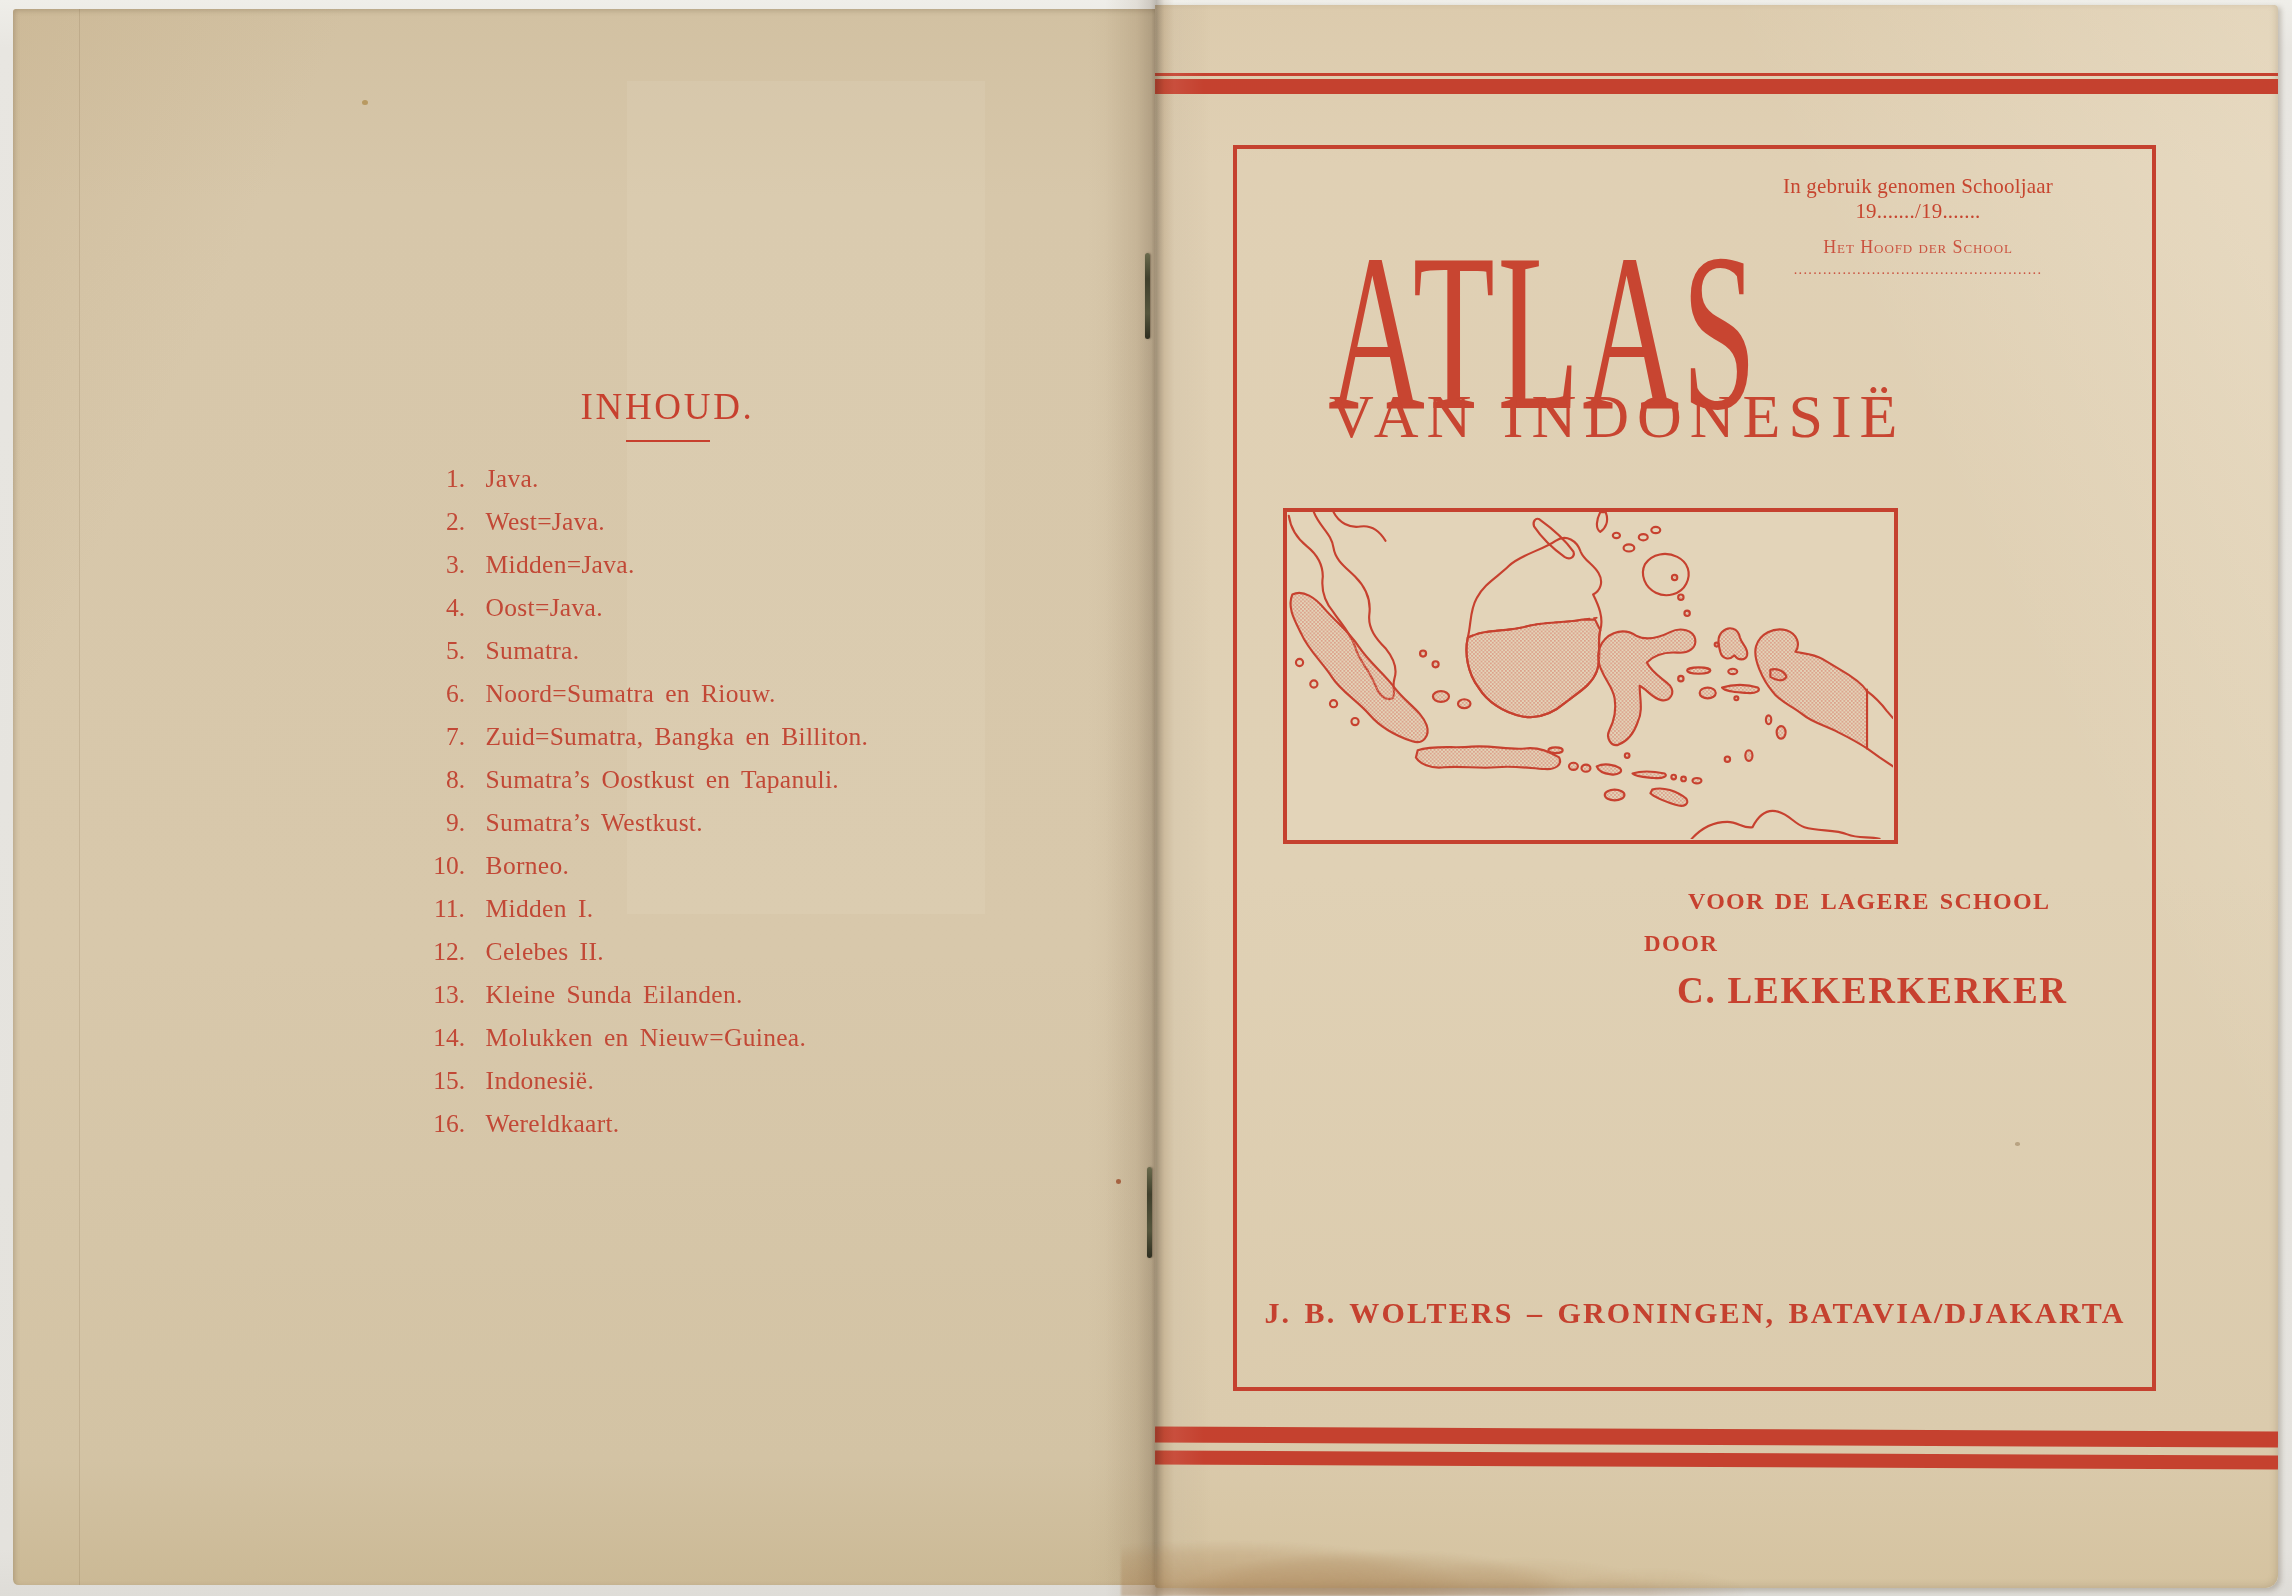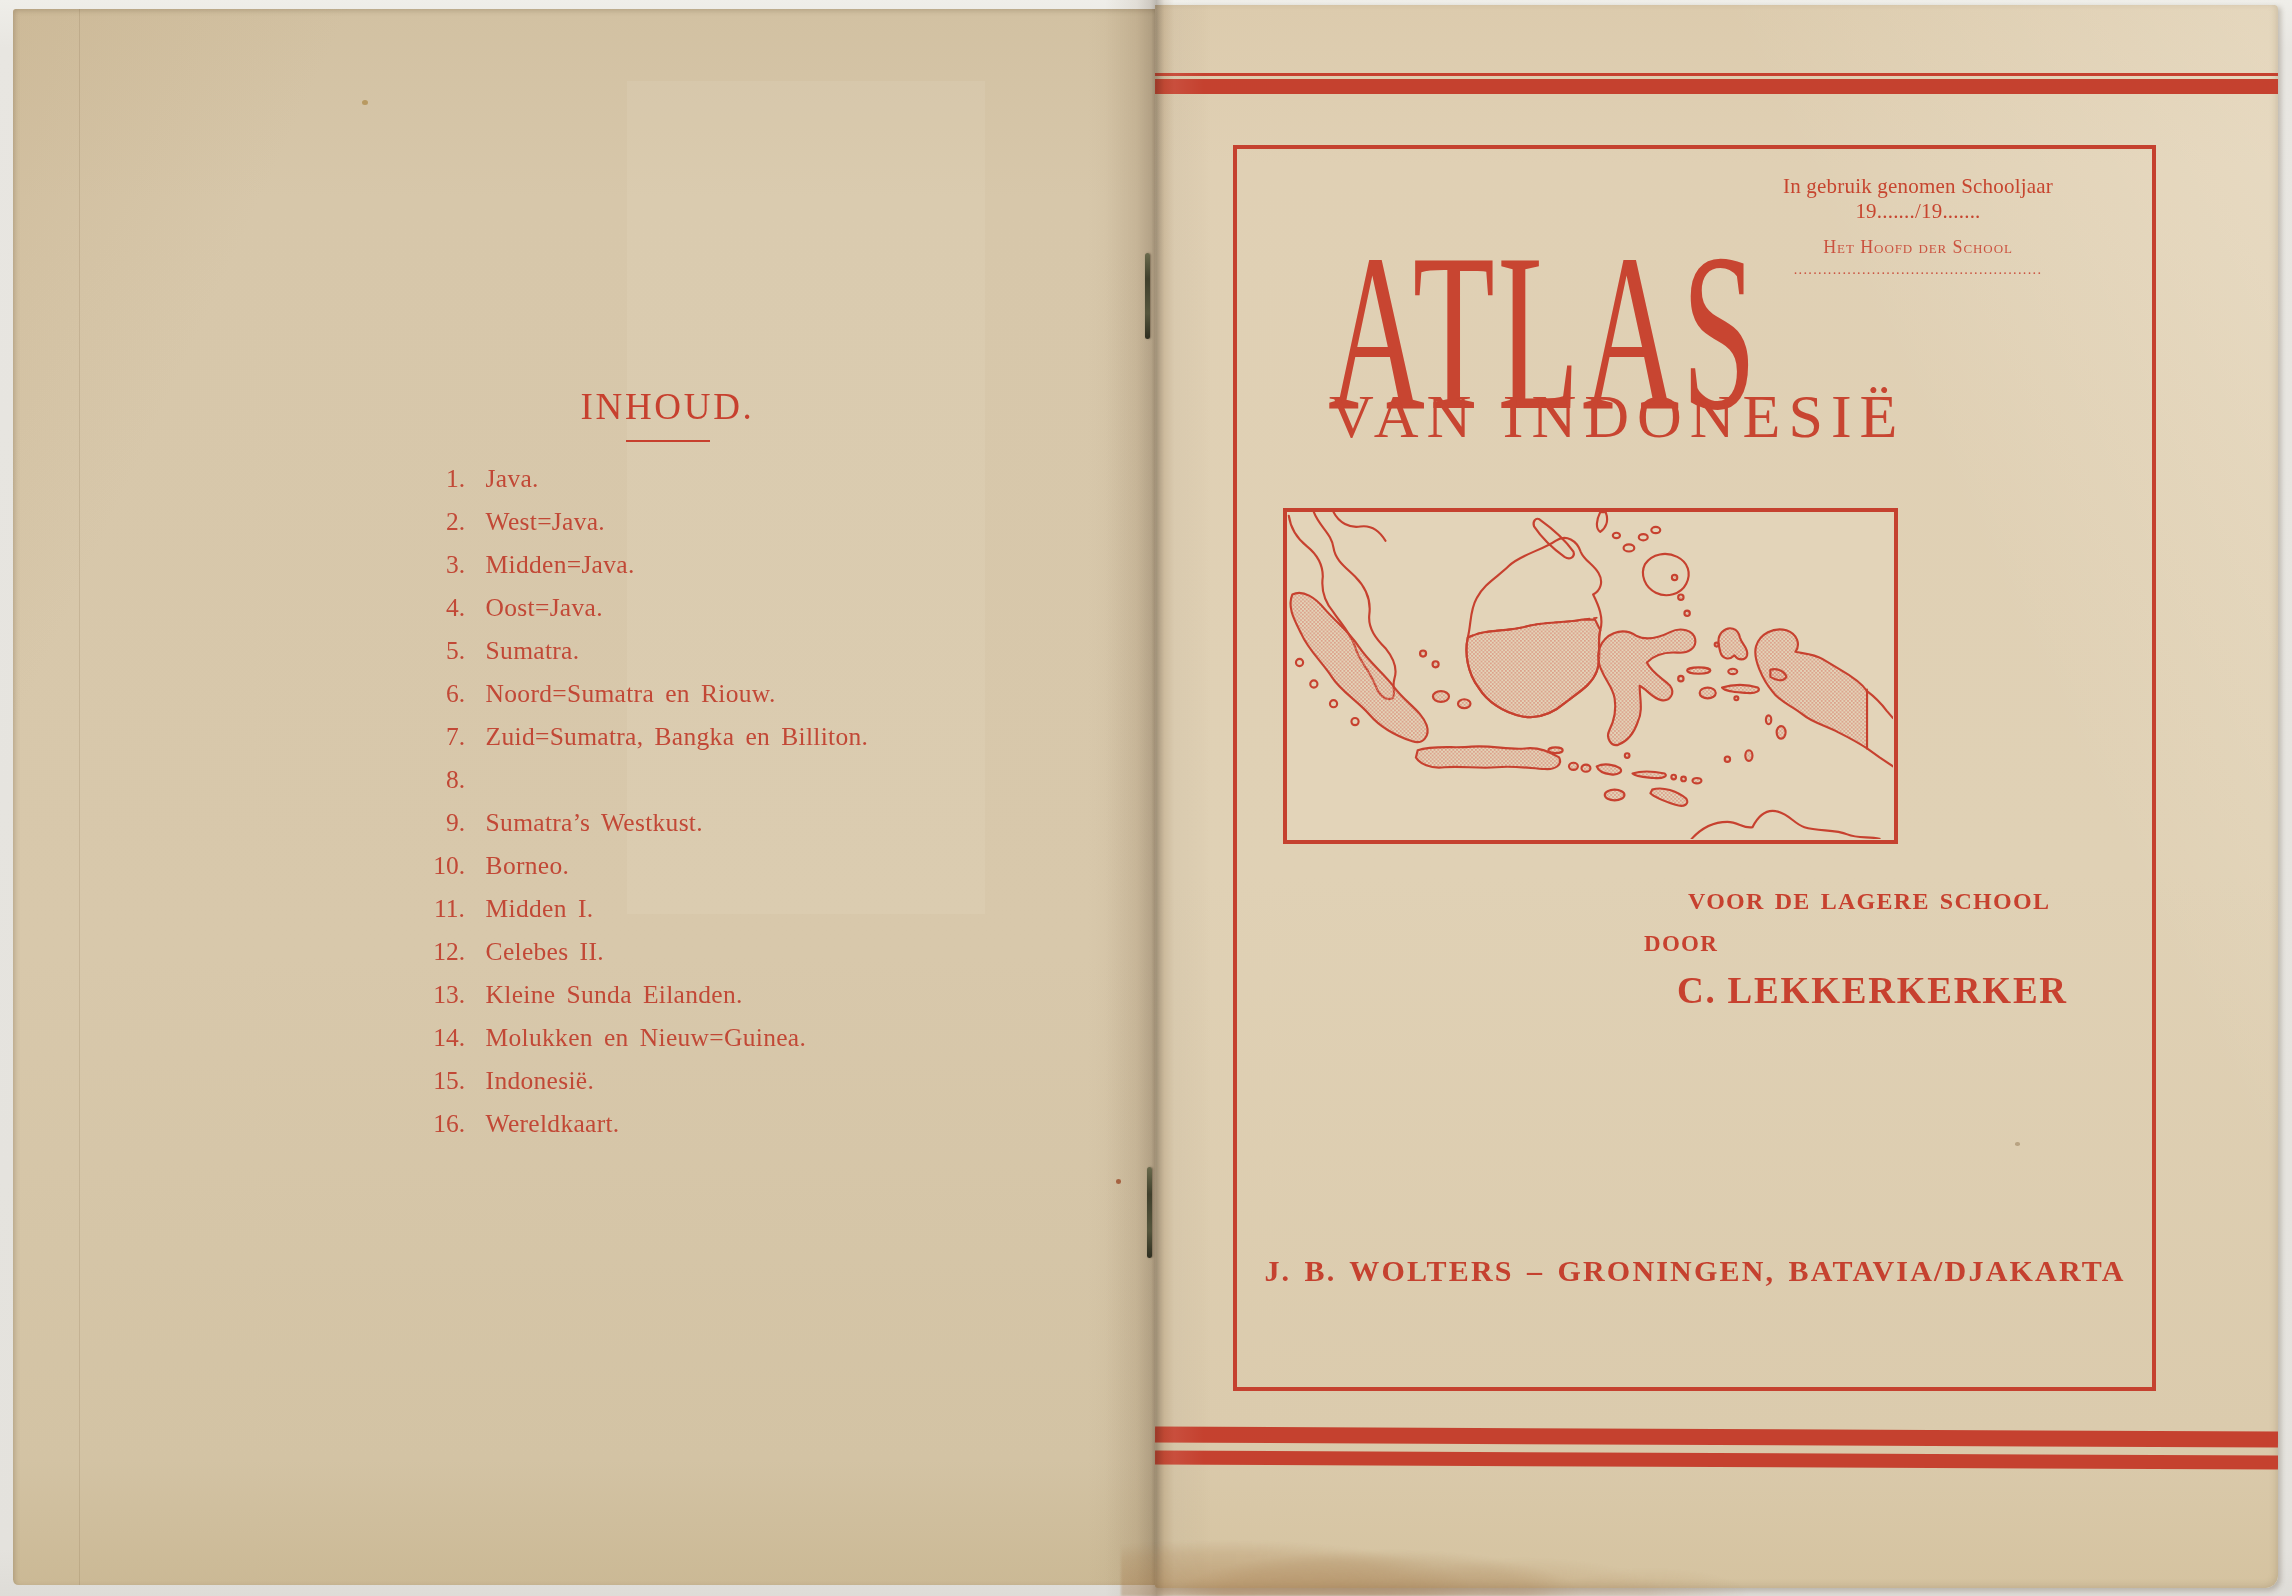--- a/index.html
+++ b/index.html
@@ -59,21 +59,21 @@
   
   #map-panel{position:absolute;left:1283px;top:508px;width:615px;height:336px;
     border:4.5px solid #c5412f;box-sizing:border-box;background:rgba(235,222,198,.25);}
   
   #subtitle{position:absolute;left:1680px;top:888px;font-size:24px;font-weight:700;
     letter-spacing:1.3px;color:#c7412f;word-spacing:2.7px;margin-left:8px;}
   #byline{position:absolute;left:1644px;top:931px;font-size:23px;font-weight:700;
     letter-spacing:1.3px;color:#c7412f;}
   #author{position:absolute;left:1677px;top:969px;font-size:37px;font-weight:700;
     letter-spacing:1.8px;color:#c7412f;}
-  #publisher{position:absolute;left:1238px;top:1254px;width:914px;text-align:center;
+  #publisher{position:absolute;left:1238px;top:1296px;width:914px;text-align:center;
     font-size:30px;font-weight:700;letter-spacing:2.2px;word-spacing:3.6px;color:#c5412f;white-space:nowrap;}
   
   #stain{position:absolute;left:1121px;top:1497px;width:645px;height:99px;filter:blur(1.3px);
     background:
       radial-gradient(55% 75% at 16% 98%, rgba(166,124,77,.52) 0%, rgba(166,124,77,.20) 55%, rgba(166,124,77,0) 72%),
       radial-gradient(42% 62% at 40% 100%, rgba(150,108,62,.42) 0%, rgba(150,108,62,.15) 58%, rgba(150,108,62,0) 75%),
       radial-gradient(32% 55% at 62% 100%, rgba(166,124,77,.34) 0%, rgba(166,124,77,0) 70%),
       radial-gradient(22% 40% at 82% 100%, rgba(166,124,77,.22) 0%, rgba(166,124,77,0) 70%);}
   .speck{position:absolute;border-radius:50%;}
   #speck-1{left:362px;top:100px;width:6.3px;height:5.4px;background:rgba(160,118,40,.55);}
@@ -127,20 +127,21 @@
           <span class="toc-label">Noord=Sumatra en Riouw.</span>
         </div>
 
         <div class="toc-row">
           <span class="toc-num">7.</span>
           <span class="toc-label">Zuid=Sumatra, Bangka en Billiton.</span>
         </div>
 
         <div class="toc-row">
           <span class="toc-num">8.</span>
+          <span class="toc-label">Sumatra’s Oostkust en Tapanuli.</span>
         </div>
 
         <div class="toc-row">
           <span class="toc-num">9.</span>
           <span class="toc-label">Sumatra’s Westkust.</span>
         </div>
 
         <div class="toc-row">
           <span class="toc-num">10.</span>
           <span class="toc-label">Borneo.</span>

